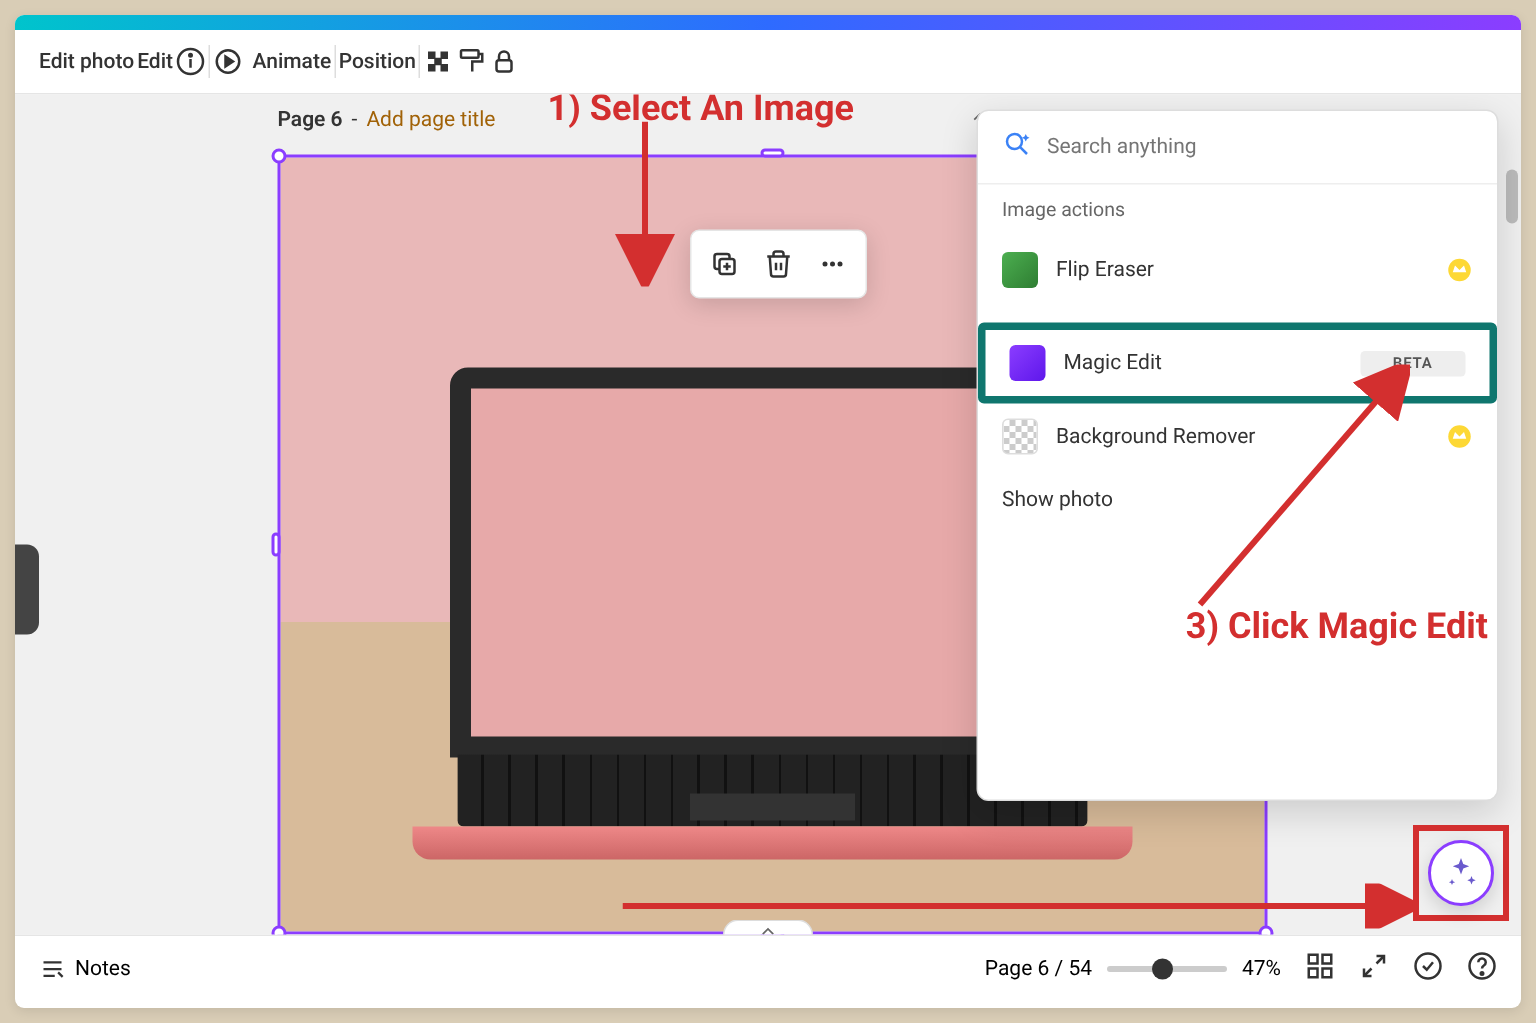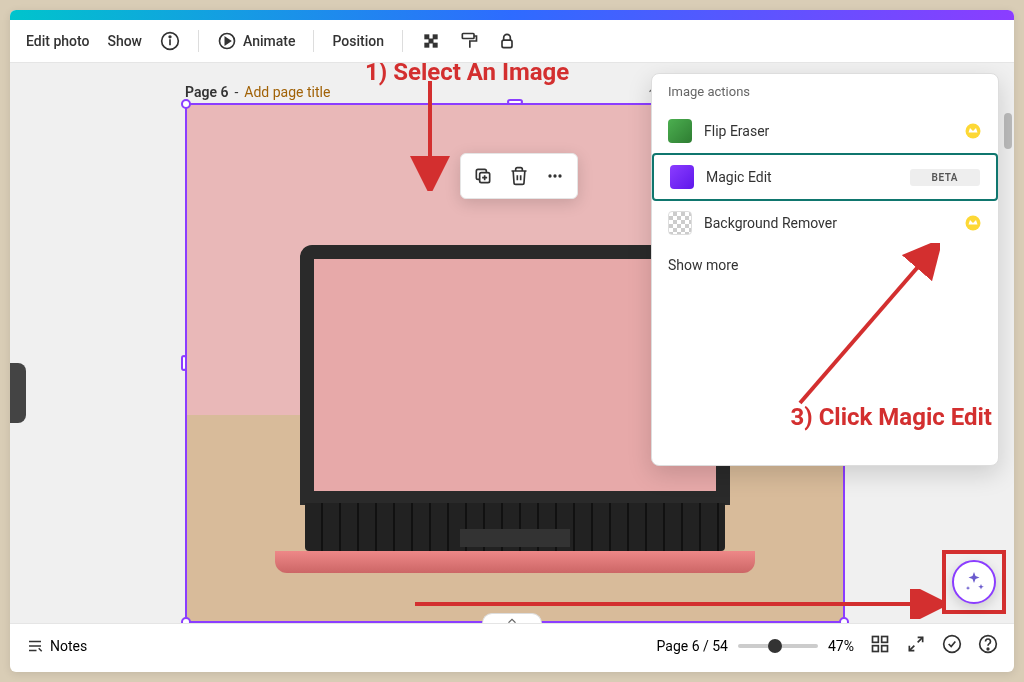--- a/index.html
+++ b/index.html
@@ -1,26 +1,26 @@
 <!DOCTYPE html>
 <html><head>
 <meta charset="utf-8">
 <style>
 * { box-sizing: border-box; margin: 0; padding: 0; font-family: -apple-system, BlinkMacSystemFont, "Segoe UI", Roboto, sans-serif; }
 body { background: #d9cdb6; width: 1024px; height: 682px; overflow: hidden; padding: 10px; }
 .app-window { background: #fff; width: 100%; height: 100%; border-radius: 6px; overflow: hidden; position: relative; box-shadow: 0 2px 8px rgba(0,0,0,0.1); }
 .window-header { height: 10px; background: linear-gradient(90deg, #00c4cc 0%, #2e6bff 50%, #8b3dff 100%); }
-.toolbar { display: flex; align-items: center; padding: 10px 16px; gap: 18px; border-bottom: 1px solid #e5e5e5; font-size: 14px; color: #333; }
+.toolbar { display: flex; align-items: center; padding: 10px 16px; gap: 2px; border-bottom: 1px solid #e5e5e5; font-size: 14px; color: #333; }
 .toolbar .btn { cursor: pointer; display: flex; align-items: center; gap: 6px; font-weight: 500; }
 .toolbar .sep { width: 1px; height: 22px; background: #ddd; }
 .toolbar svg { width: 20px; height: 20px; }
 .toolbar .icon-only { display: flex; align-items: center; justify-content: center; }
 
 .canvas-area { position: relative; background: #f0f0f0; height: 560px; overflow: hidden; }
-.page-header { position: absolute; top: 20px; left: 175px; font-size: 14px; color: #333; display: flex; align-items: center; gap: 6px; }
+.page-header { position: absolute; top: 8px; left: 175px; font-size: 14px; color: #333; display: flex; align-items: center; gap: 6px; }
 .page-header .title { color: #a16207; }
 .page-header .chev { color: #666; margin-left: 310px; cursor: pointer; }
 
 .selected-image { position: absolute; top: 40px; left: 175px; width: 660px; height: 520px; border: 2px solid #8b3dff; background: linear-gradient(180deg, #e9b8b8 0%, #e9b8b8 60%, #d8bb9a 60%, #d8bb9a 100%); }
 .handle { position: absolute; width: 10px; height: 10px; background: #fff; border: 2px solid #8b3dff; border-radius: 50%; }
 .handle.tl { top: -6px; left: -6px; }
 .handle.tr { top: -6px; right: -6px; }
 .handle.bl { bottom: -6px; left: -6px; }
 .handle.br { bottom: -6px; right: -6px; }
 .handle.ml { top: 50%; left: -6px; transform: translateY(-50%); border-radius: 4px; width: 6px; height: 16px; }
@@ -44,21 +44,21 @@
 .section-header { padding: 10px 16px; font-size: 13px; color: #666; }
 .action-item { display: flex; align-items: center; padding: 10px 16px; gap: 12px; cursor: pointer; font-size: 14px; color: #333; border-radius: 4px; }
 .action-item .thumb { width: 24px; height: 24px; border-radius: 4px; display: flex; align-items: center; justify-content: center; font-size: 14px; }
 .thumb.eraser { background: linear-gradient(135deg, #4caf50, #2e7d32); }
 .thumb.edit { background: linear-gradient(135deg, #8b3dff, #5e17eb); }
 .thumb.bgr { background: repeating-conic-gradient(#ccc 0% 25%, #fff 0% 50%) 0 0/8px 8px; border: 1px solid #ddd; }
 .action-item .label { flex: 1; }
 .action-item .badge { font-size: 10px; padding: 3px 22px; background: #eee; border-radius: 3px; letter-spacing: 0.5px; color: #555; font-weight: 600; }
 .action-item .crown { width: 18px; height: 18px; }
 .crown svg { width: 18px; height: 18px; fill: #f9a825; }
-.highlight { border: 2px solid #0f766e; }
+.highlight { border: 5px solid #0f766e; margin-top: 13px; }
 .show-more { padding: 12px 16px; font-size: 14px; color: #333; cursor: pointer; }
 
 .sidebar-tab { position: absolute; left: 0; top: 300px; width: 16px; height: 60px; background: #444; border-radius: 0 8px 8px 0; }
 
 .bottom-bar { display: flex; align-items: center; padding: 10px 16px; gap: 16px; border-top: 1px solid #e5e5e5; font-size: 14px; }
 .bottom-bar .notes { display: flex; align-items: center; gap: 6px; cursor: pointer; }
 .bottom-bar .spacer { flex: 1; }
 .page-nav { display: flex; align-items: center; gap: 10px; }
 .zoom-slider { width: 80px; height: 4px; background: #ccc; border-radius: 2px; position: relative; }
 .zoom-slider .thumb { position: absolute; top: -5px; left: 30px; width: 14px; height: 14px; background: #333; border-radius: 50%; }
@@ -76,21 +76,21 @@
 .scroll-stub { position:absolute; top:50px; right:2px; width:8px; height:36px; background:#bbb; border-radius:4px; }
 </style>
 </head>
 <body>
 
 <div class="app-window">
   <div class="window-header"></div>
 
   <div class="toolbar">
     <div class="btn">Edit photo</div>
-    <div class="btn">Show</div>
+    <div class="btn">Edit</div>
     <div class="btn icon-only">
       <svg viewBox="0 0 24 24" fill="none" stroke="#333" stroke-width="2">
           <circle cx="12" cy="12" r="10"></circle>
           <line x1="12" y1="10" x2="12" y2="17"></line>
           <circle cx="12" cy="7" r="1" fill="#333"></circle>
         </svg>
     </div>
     <div class="sep"></div>
     <div class="btn">
       <svg viewBox="0 0 24 24" fill="none" stroke="#333" stroke-width="2">
@@ -177,20 +177,30 @@
       <div class="cm-btn">
         <svg width="20" height="20" viewBox="0 0 24 24" fill="#333">
             <circle cx="6" cy="12" r="2"></circle>
             <circle cx="12" cy="12" r="2"></circle>
             <circle cx="18" cy="12" r="2"></circle>
           </svg>
       </div>
     </div>
 
     <div class="assistant-panel">
+      <div class="search-row">
+        <span>
+          <svg viewBox="0 0 24 24" fill="none" stroke="#3b82f6" stroke-width="2">
+              <circle cx="10" cy="10" r="6"></circle>
+              <line x1="20" y1="20" x2="14.5" y2="14.5"></line>
+              <path d="M19 4l1 2 2 1-2 1-1 2-1-2-2-1 2-1z" fill="#3b82f6" stroke="none"></path>
+            </svg>
+        </span>
+        <input placeholder="Search anything" style="">
+      </div>
       <div class="section-header">Image actions</div>
 
       <div class="action-item">
         <span class="thumb eraser"></span>
         <span class="label">Flip Eraser</span>
         <span class="crown"><svg viewBox="0 0 24 24">
               <circle cx="12" cy="12" r="10" fill="#fdd835"></circle>
               <path d="M6 14l2-6 4 4 4-4 2 6z" fill="#fff"></path>
             </svg></span>
       </div>
@@ -203,21 +213,21 @@
 
       <div class="action-item">
         <span class="thumb bgr"></span>
         <span class="label">Background Remover</span>
         <span class="crown"><svg viewBox="0 0 24 24">
               <circle cx="12" cy="12" r="10" fill="#fdd835"></circle>
               <path d="M6 14l2-6 4 4 4-4 2 6z" fill="#fff"></path>
             </svg></span>
       </div>
 
-      <div class="show-more">Show more</div>
+      <div class="show-more">Show photo</div>
       <div style="height:180px"></div>
     </div>
 
     <div class="anno a1">1) Select An Image</div>
     <svg class="arrow-svg" style="top:18px; left:400px;" width="40" height="110">
       <defs>
           <marker id="ah1" markerWidth="10" markerHeight="10" refX="5" refY="5" orient="auto">
             <path d="M0,0 L10,5 L0,10 z" fill="#d32f2f"></path>
           </marker>
         </defs>

